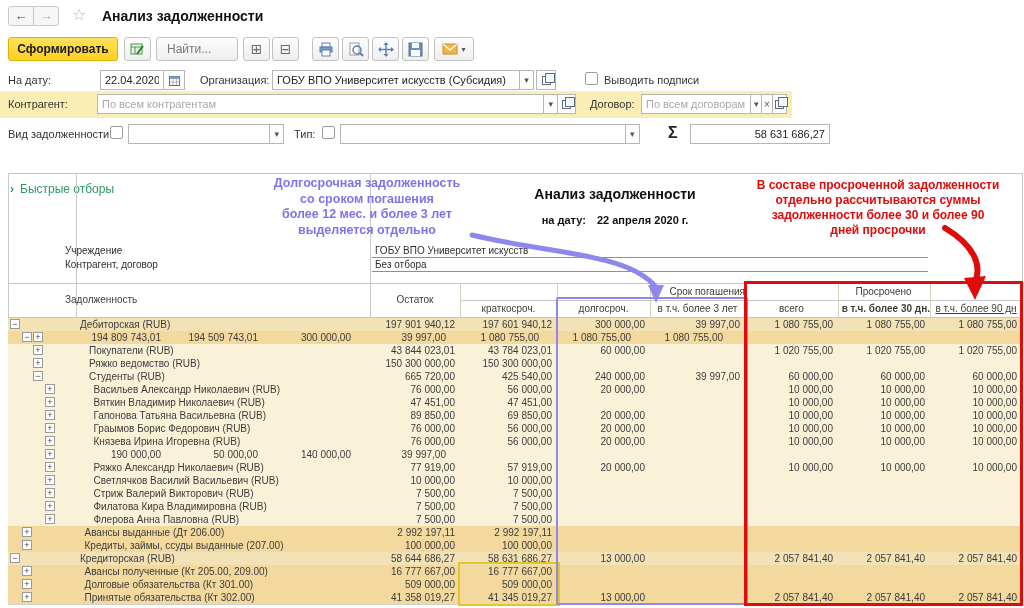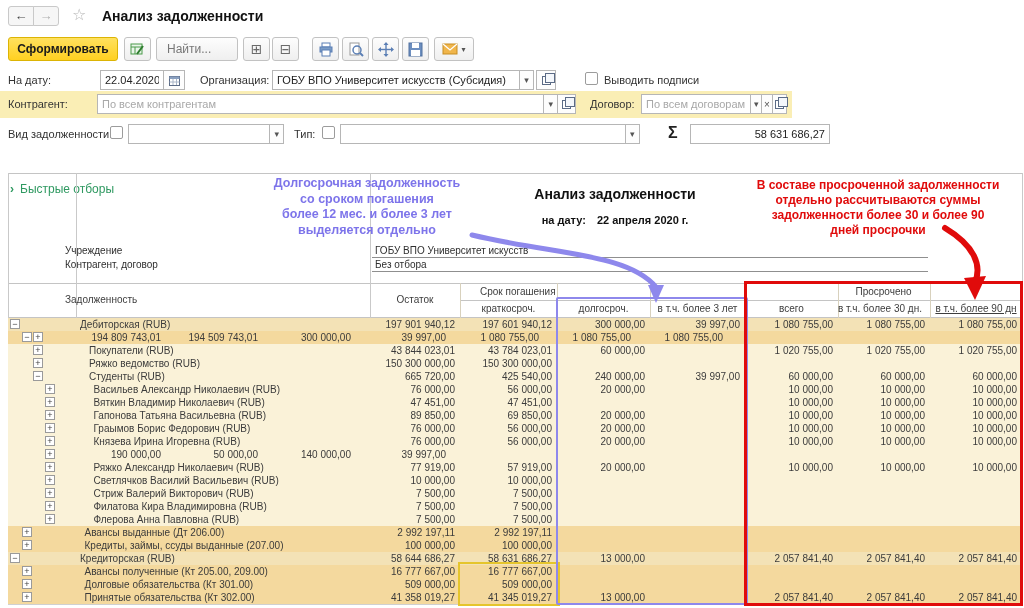--- a/index.html
+++ b/index.html
@@ -243,27 +243,27 @@
 
   <span class="infotxt" style="left:65px; top:245px;">Учреждение</span>
   <span class="infotxt" style="left:375px; top:245px;">ГОБУ ВПО Университет искусств</span>
   <div class="uline" style="left:372px; top:257px; width:556px;"></div>
   <span class="infotxt" style="left:65px; top:259px;">Контрагент, договор</span>
   <span class="infotxt" style="left:375px; top:259px;">Без отбора</span>
   <div class="uline" style="left:372px; top:271px; width:556px;"></div>
 
   <span class="hdrtxt" style="left:65px; top:294px;">Задолженность</span>
   <span class="hdrtxt" style="left:370px; top:294px; width:90px; text-align:center;">Остаток</span>
-  <span class="hdrtxt" style="left:460px; top:286px; width:285px; text-align:left;margin-left:20px;">Срок погашения</span>
+  <span class="hdrtxt" style="left:460px; top:286px; width:285px; text-align:right;">Срок погашения</span>
   <span class="hdrtxt" style="left:460px; top:303px; width:97px; text-align:center;">краткосроч.</span>
   <span class="hdrtxt" style="left:557px; top:303px; width:93px; text-align:center;">долгосроч.</span>
   <span class="hdrtxt" style="left:650px; top:303px; width:95px; text-align:center;">в т.ч. более 3 лет</span>
   <span class="hdrtxt" style="left:745px; top:286px; width:277px; text-align:center;">Просрочено</span>
   <span class="hdrtxt" style="left:745px; top:303px; width:93px; text-align:center;">всего</span>
-  <span class="hdrtxt" style="left:838px; top:303px; width:92px; text-align:left;">в т.ч. более 30 дн.</span>
+  <span class="hdrtxt" style="left:838px; top:303px; width:92px; text-align:right;font-weight:bold;">в т.ч. более 30 дн.</span>
   <span class="hdrtxt" style="left:930px; top:303px; width:92px; text-align:center;text-decoration:underline;">в т.ч. более 90 дн</span>
 
   <div class="conn" style="left:14px; top:329px; height:229px;"></div>
   <div class="conn" style="left:26px; top:343px; height:202px;"></div>
   <div class="conn" style="left:26px; top:564px; height:33px;"></div>
   <div class="conn" style="left:37px; top:343px; height:33px;"></div>
   <div class="conn" style="left:49px; top:383px; height:137px;"></div>
 
   <div id="rows">
       <div class="trow g0">

